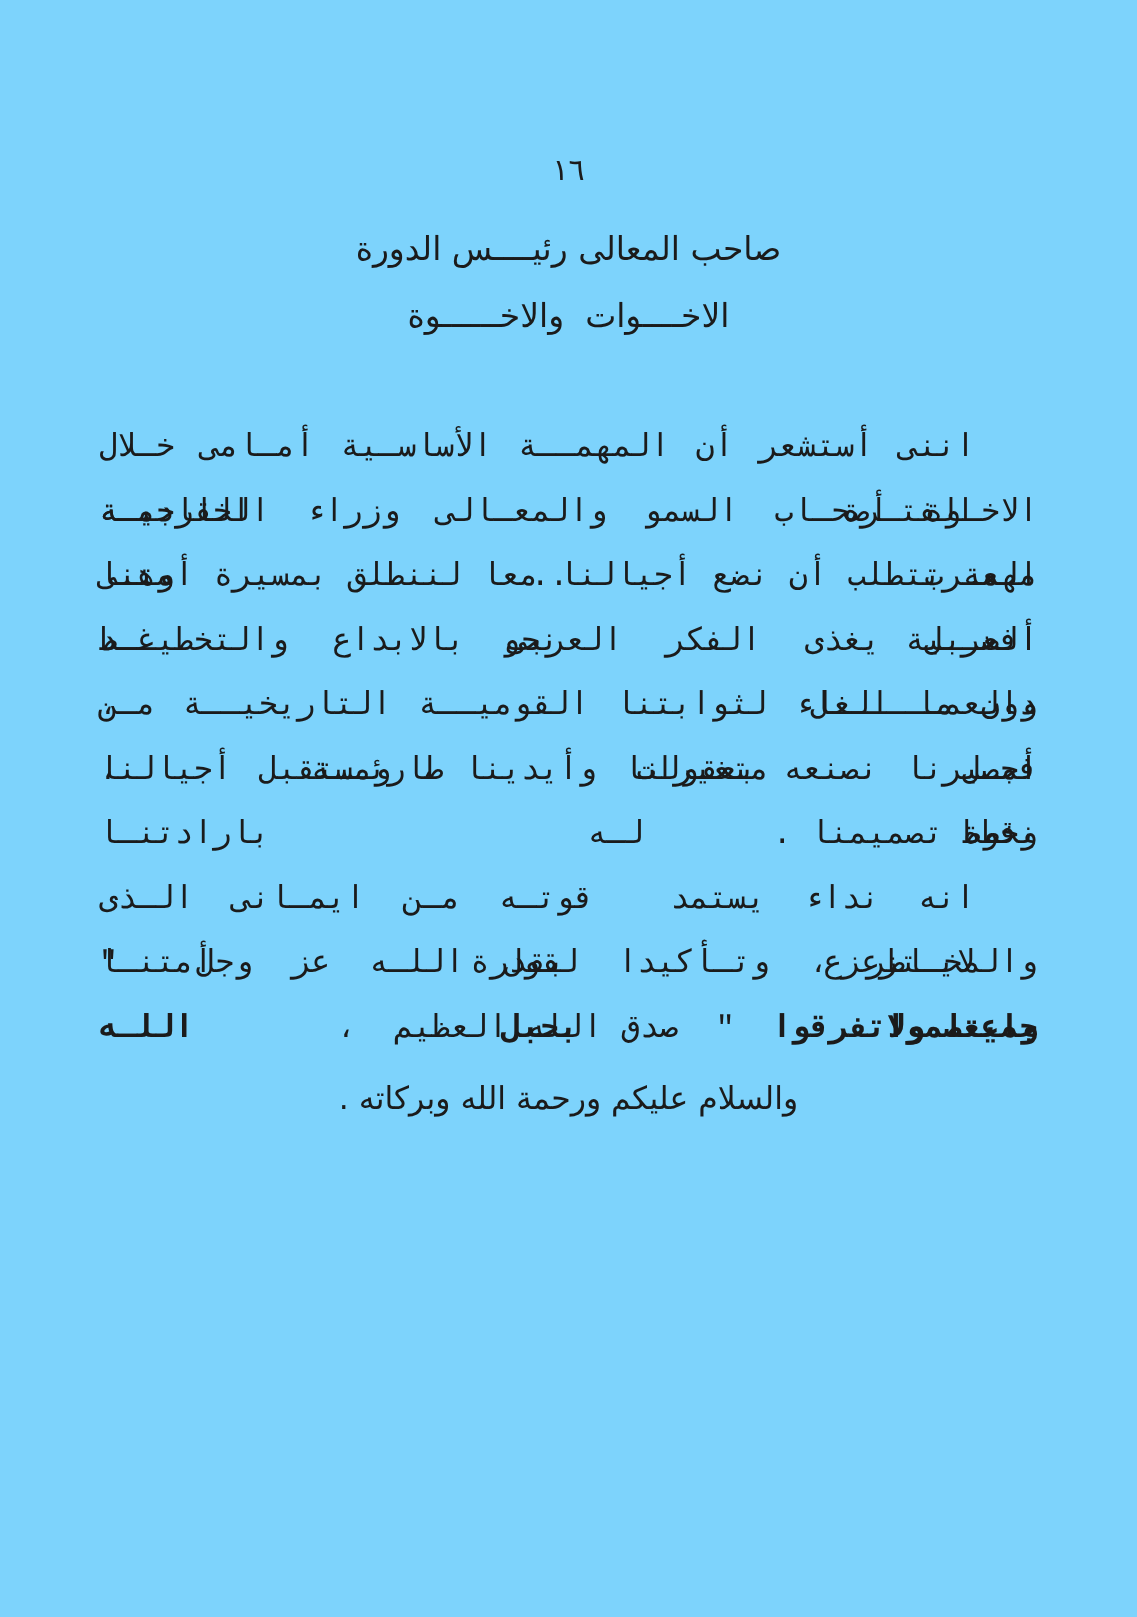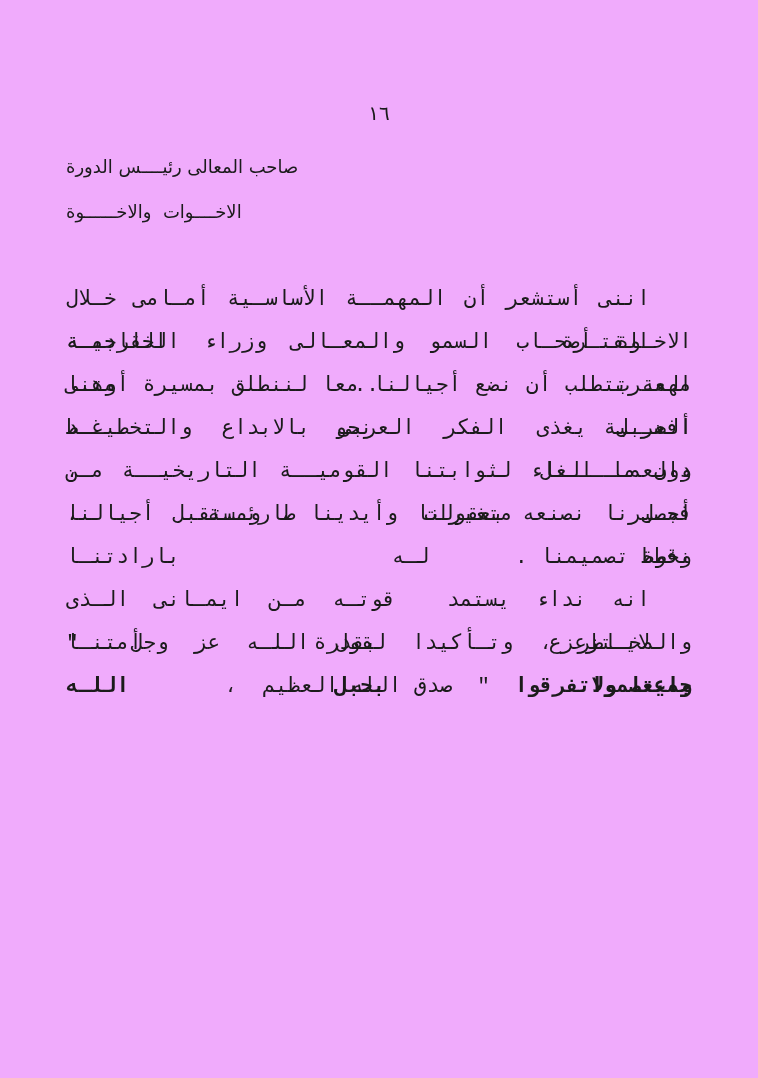--- a/index.html
+++ b/index.html
@@ -5,21 +5,21 @@
   html, body {
     margin: 0;
     padding: 0;
     background: #e8e8e8;
   }
   .page {
     position: relative;
     width: 758px;
     height: 1078px;
     margin: 0 auto;
-    background: #f0abfc;
+    background: #7dd3fc;
     color: #1b1b1b;
     font-family: "DejaVu Sans", sans-serif;
     overflow: hidden;
     box-sizing: border-box;
     padding: 98px 66px 0 66px;
   }
   .page-number {
     text-align: center;
     font-size: 20px;
     line-height: 30px;
@@ -27,22 +27,22 @@
     letter-spacing: 0;
   }
   .salutation {
     direction: rtl;
     margin-top: 16px;
     margin-bottom: 44px;
   }
   .sal-line {
     direction: rtl;
     unicode-bidi: plaintext;
-    text-align: left;
-    font-size: 18px;
+    text-align: center;
+    font-size: 22px;
     line-height: 45px;
     height: 45px;
     white-space: nowrap;
   }
   .letter-body { direction: rtl; font-family: Liberation Mono, monospace; }
   .body-line {
     direction: rtl;
     font-size: 21px;
     line-height: 43px;
     height: 43px;
@@ -88,13 +88,14 @@
       <div class="body-line justify"><span>مهمة تتطلب أن نضع أجيالنا معا لننطلق بمسيرة أمتنا العربية نحو غـد</span></div>
       <div class="body-line justify"><span>أفضــل يغذى الفكر العربى بالابداع والتخطيــط والعمــــــل ،</span></div>
       <div class="body-line justify"><span>دون ما الغاء لثوابتنا القوميــة التاريخيــة مـن أجـل متغيرات طارئــة ،</span></div>
       <div class="body-line justify"><span>فمصيرنا نصنعه بعقولنا وأيدينا ، ومستقبل أجيالنا نخطط لـه بارادتنـا</span></div>
       <div class="body-line right"><span>وقوة تصميمنا .</span></div>
       <div class="body-line justify indent"><span>انه نداء يستمد &nbsp;قوتـه مـن ايمـانى الـذى لايـتزعزع بقدرة أمتنـا</span></div>
       <div class="body-line justify"><span>والمخـاطر ، وتـأكيدا لقول اللـه عز وجل &nbsp;" </span><span class="bold">واعتصموا بحبل اللـه</span></div>
       <div class="body-line right"><span class="bold">جميعا ولاتفرقوا</span><span> &nbsp;" &nbsp;صدق الله العظيم &nbsp;،</span></div>
     </div>
 
+  <div class="closing">والسلام عليكم ورحمة الله وبركاته .</div>
 </div>
 
 </body></html>

